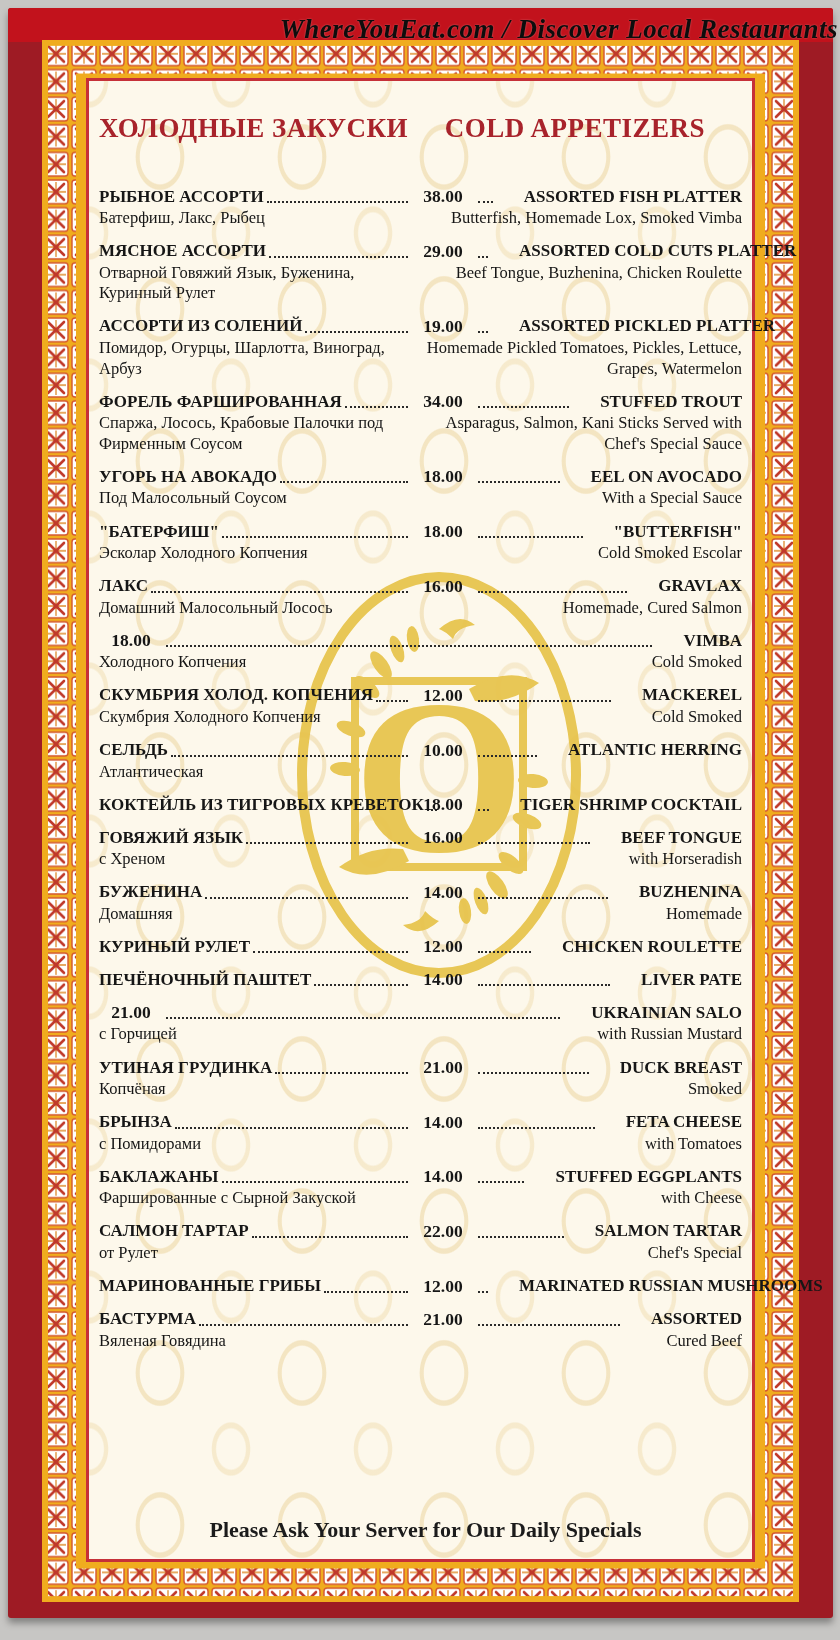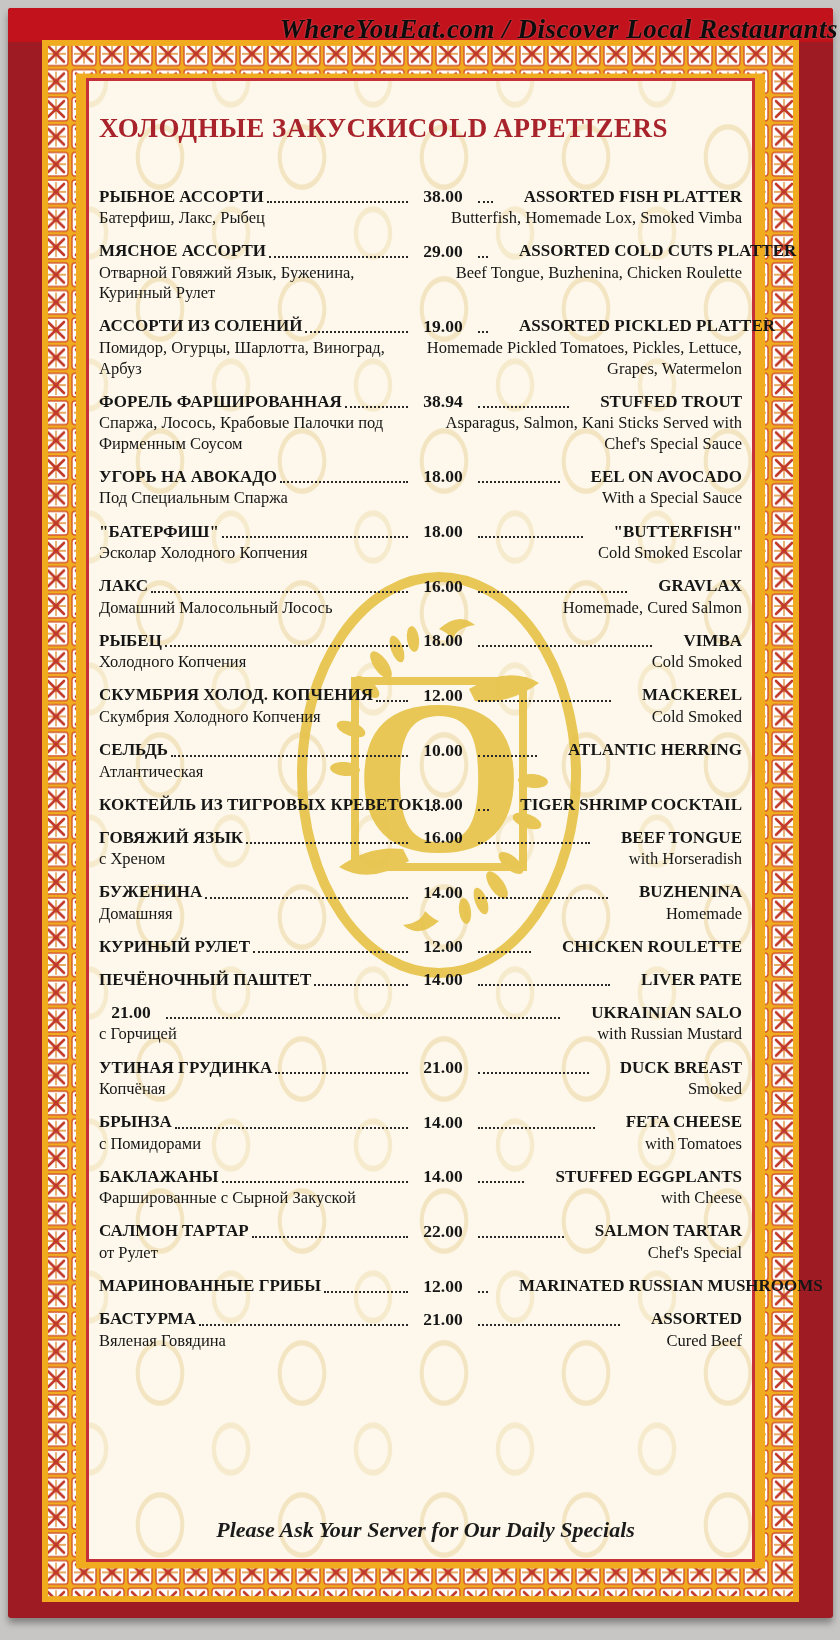--- a/index.html
+++ b/index.html
@@ -38,40 +38,40 @@
       radial-gradient(ellipse 34px 46px at 50% 50%, rgba(236,213,160,0) 58%, rgba(236,213,160,.55) 61%, rgba(236,213,160,.55) 70%, rgba(236,213,160,0) 73%),
       radial-gradient(ellipse 26px 36px at 50% 50%, rgba(236,213,160,0) 55%, rgba(236,213,160,.40) 60%, rgba(236,213,160,.40) 72%, rgba(236,213,160,0) 76%);
     background-size:142px 152px,142px 152px;
     background-position:0 0,71px 76px;
   }
   .panel-inner{position:relative;z-index:2;padding:24px 10px 0 10px;height:100%;box-sizing:border-box;}
   
   .headings{display:flex;margin:8px 0 42px 0;}
   .heading{font-weight:bold;color:#a8232b;font-size:27px;letter-spacing:.5px;white-space:nowrap;}
   .heading.ru{width:48%;text-align:center;}
-  .heading.en{width:52%;text-align:left;}
+  .heading.en{width:52%;text-align:center;}
   
   .items{color:#161616;}
   .item{margin-bottom:12px;}
   .main-row{display:flex;align-items:flex-end;line-height:1.2;}
   .left-part{width:312px;display:flex;align-items:flex-end;flex:0 0 312px;}
   .name{font-weight:bold;font-size:17px;white-space:nowrap;text-align:right;}
   .lead{flex:1 1 auto;min-width:10px;border-bottom:2px dotted #2a2a2a;margin:0 3px 4px 3px;}
   .price{flex:0 0 64px;text-align:center;font-weight:bold;font-size:17.5px;}
   .right-part{flex:1 1 auto;display:flex;align-items:flex-end;gap:28px;}
   .right-part .name{text-align:right;}
   .sub-row{display:flex;justify-content:flex-end;font-size:16.5px;line-height:1.25;margin-top:1px;}
   .sub-ru{max-width:47%;text-align:left;}
   .sub-en{max-width:50%;text-align:right;margin-left:auto;}
   
   .monogram{position:absolute;left:200px;top:488px;z-index:1;opacity:.92;}
   
   .footer-note{
     position:absolute;bottom:16px;left:0;right:0;z-index:2;
-    text-align:center;font-style:italic;font-weight:bold;font-size:22px;color:#1b1b1b;padding-left:10px;
+    text-align:center;font-weight:bold;font-size:22px;color:#1b1b1b;padding-left:10px;
   }
 </style>
 </head>
 <body>
 
 <div class="card">
   <div class="top-strip"></div>
 
   <div class="gold-frame">
     <svg class="orn" viewBox="0 0 757 1584" preserveAspectRatio="none" aria-hidden="true">
@@ -179,21 +179,21 @@
       <span class="sub-en">Homemade Pickled Tomatoes, Pickles, Lettuce, Grapes, Watermelon</span>
     </div>
   </div>
 
   <div class="item">
     <div class="main-row">
       <span class="left-part">
         <span class="name">ФОРЕЛЬ ФАРШИРОВАННАЯ</span>
         <span class="lead"></span>
       </span>
-      <span class="price">38.94</span>
+      <span class="price">34.00</span>
       <span class="right-part">
         <span class="lead"></span>
         <span class="name">STUFFED TROUT</span>
       </span>
     </div>
     <div class="sub-row">
       <span class="sub-ru">Спаржа, Лосось, Крабовые Палочки под Фирменным Соусом</span>
       <span class="sub-en">Asparagus, Salmon, Kani Sticks Served with Chef's Special Sauce</span>
     </div>
   </div>
@@ -204,21 +204,21 @@
         <span class="name">УГОРЬ НА АВОКАДО</span>
         <span class="lead"></span>
       </span>
       <span class="price">18.00</span>
       <span class="right-part">
         <span class="lead"></span>
         <span class="name">EEL ON AVOCADO</span>
       </span>
     </div>
     <div class="sub-row">
-      <span class="sub-ru">Под Специальным Спаржа</span>
+      <span class="sub-ru">Под Малосольный Соусом</span>
       <span class="sub-en">With a Special Sauce</span>
     </div>
   </div>
 
   <div class="item">
     <div class="main-row">
       <span class="left-part">
         <span class="name">"БАТЕРФИШ"</span>
         <span class="lead"></span>
       </span>
@@ -247,24 +247,20 @@
       </span>
     </div>
     <div class="sub-row">
       <span class="sub-ru">Домашний Малосольный Лосось</span>
       <span class="sub-en">Homemade, Cured Salmon</span>
     </div>
   </div>
 
   <div class="item">
     <div class="main-row">
-      <span class="left-part">
-        <span class="name">РЫБЕЦ</span>
-        <span class="lead"></span>
-      </span>
       <span class="price">18.00</span>
       <span class="right-part">
         <span class="lead"></span>
         <span class="name">VIMBA</span>
       </span>
     </div>
     <div class="sub-row">
       <span class="sub-ru">Холодного Копчения</span>
       <span class="sub-en">Cold Smoked</span>
     </div>

